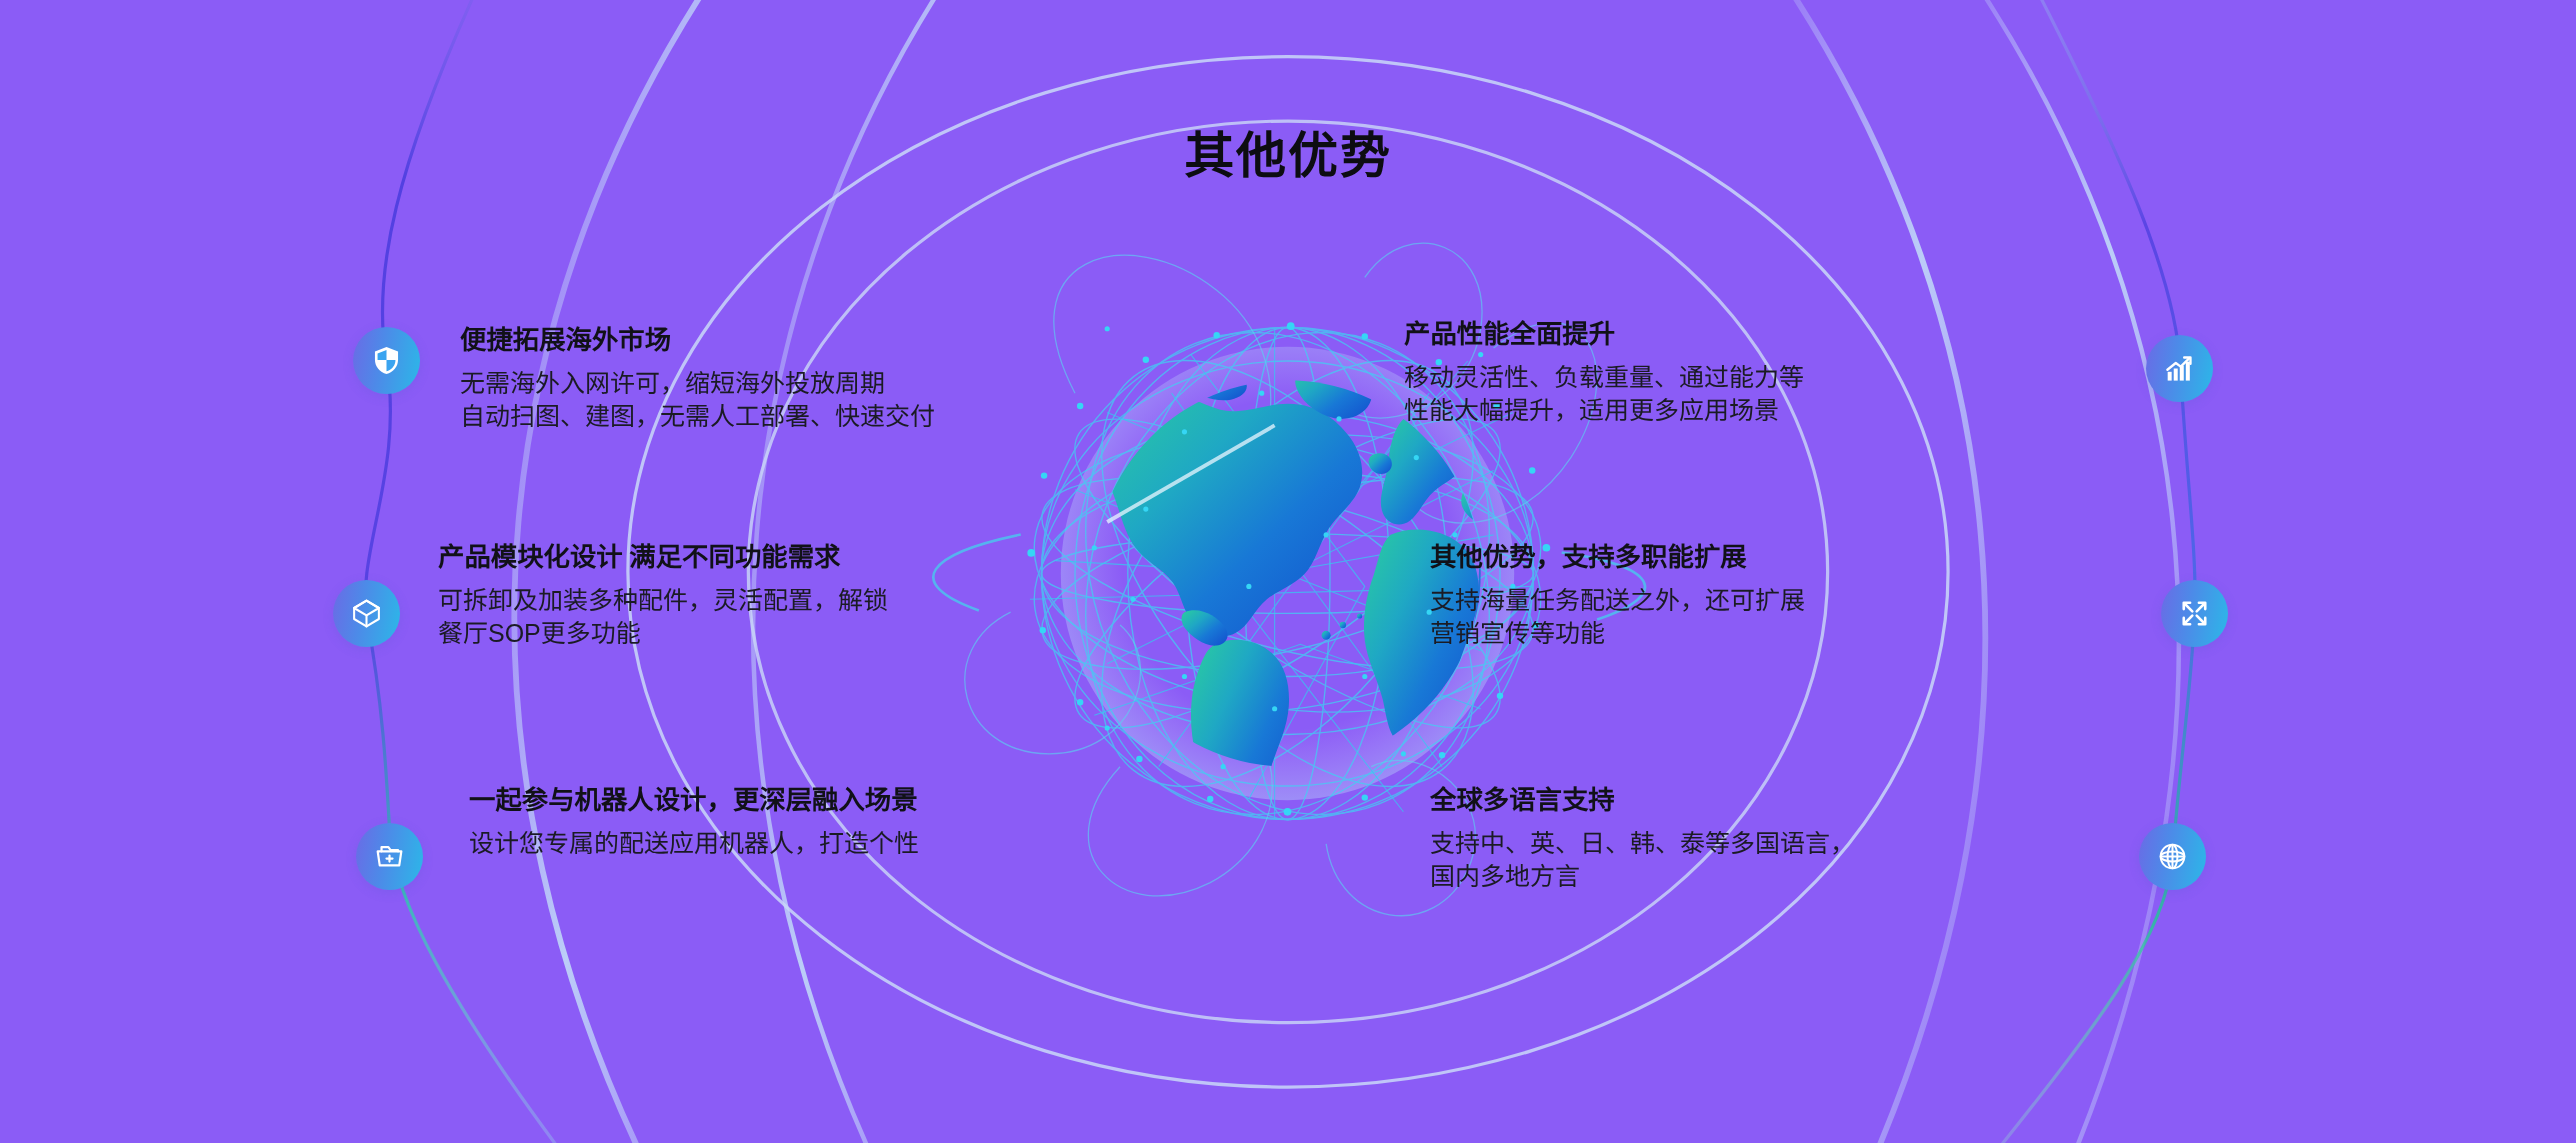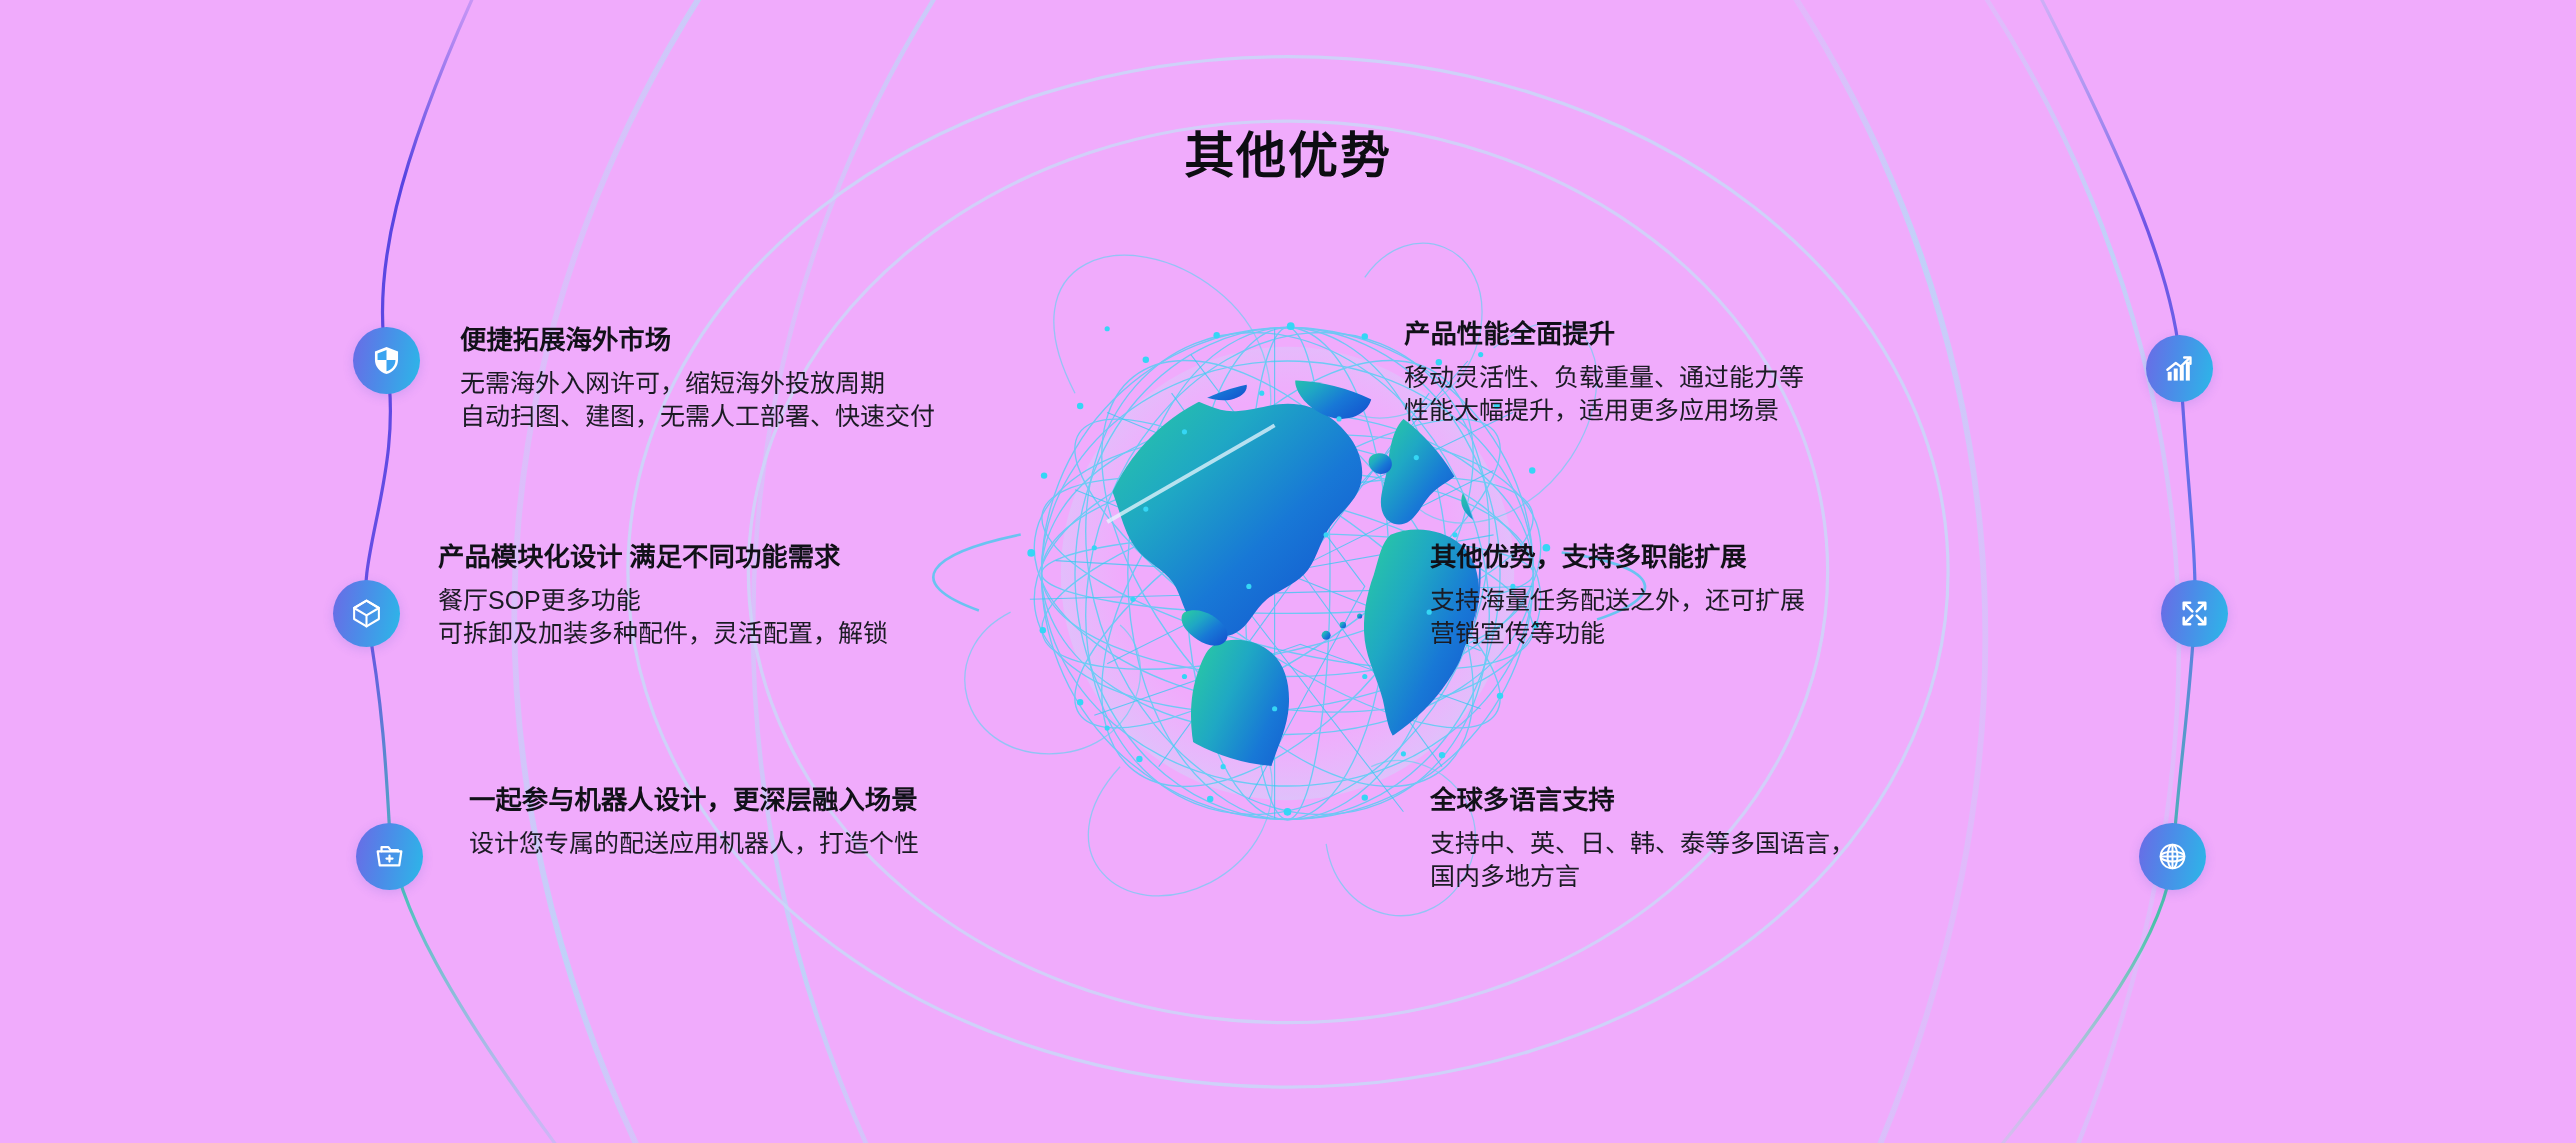--- a/index.html
+++ b/index.html
@@ -6,21 +6,21 @@
   * { margin:0; padding:0; box-sizing:border-box; }
   html, body {
     width:2576px; height:1144px;
     background:#e0e1fb;
     font-family:"Liberation Sans","DejaVu Sans",sans-serif;
     overflow:hidden;
   }
   #stage {
     position:relative;
     width:2576px; height:1144px;
-    background:#f0abfc;
+    background:#8b5cf6;
   }
   #bg-layer { position:absolute; inset:0; z-index:1; pointer-events:none; }
   #globe-layer { position:absolute; left:914px; top:200px; width:747px; height:747px; z-index:2; pointer-events:none; }
 
   .page-title {
     position:absolute;
     left:0; right:0; top:115px;
     text-align:center;
     font-size:50px;
     font-weight:700;
@@ -311,22 +311,22 @@
 
   <div class="badge b-l2">
     <svg viewBox="0 0 24 24" fill="none" stroke="#fff" stroke-width="1.5" stroke-linejoin="round" stroke-linecap="round" aria-hidden="true">
       <path d="M12 2.6 21 8v8l-9 5.4L3 16V8l9-5.4Z"></path>
       <path d="M12 2.6 21 8l-9 5.4L3 8l9-5.4Z"></path>
       <path d="M12 13.4V21.4"></path>
     </svg>
   </div>
   <div class="feature left f-l2">
     <div class="title">产品模块化设计  满足不同功能需求</div>
+    <div class="desc-line">可拆卸及加装多种配件，灵活配置，解锁</div>
     <div class="desc-line">餐厅SOP更多功能</div>
-    <div class="desc-line">可拆卸及加装多种配件，灵活配置，解锁</div>
   </div>
 
   <div class="badge b-l3">
     <svg viewBox="0 0 24 24" fill="none" stroke="#fff" stroke-width="1.6" stroke-linejoin="round" stroke-linecap="round" aria-hidden="true">
       <path d="M3.4 8.2h17.2l-1.5 10.3H4.9L3.4 8.2Z"></path>
       <path d="M6.2 8.2V5.2h5l1.6 2.2h5.4v.8"></path>
       <path d="M12 11.3v4.4M9.8 13.5h4.4"></path>
     </svg>
   </div>
   <div class="feature left f-l3">

